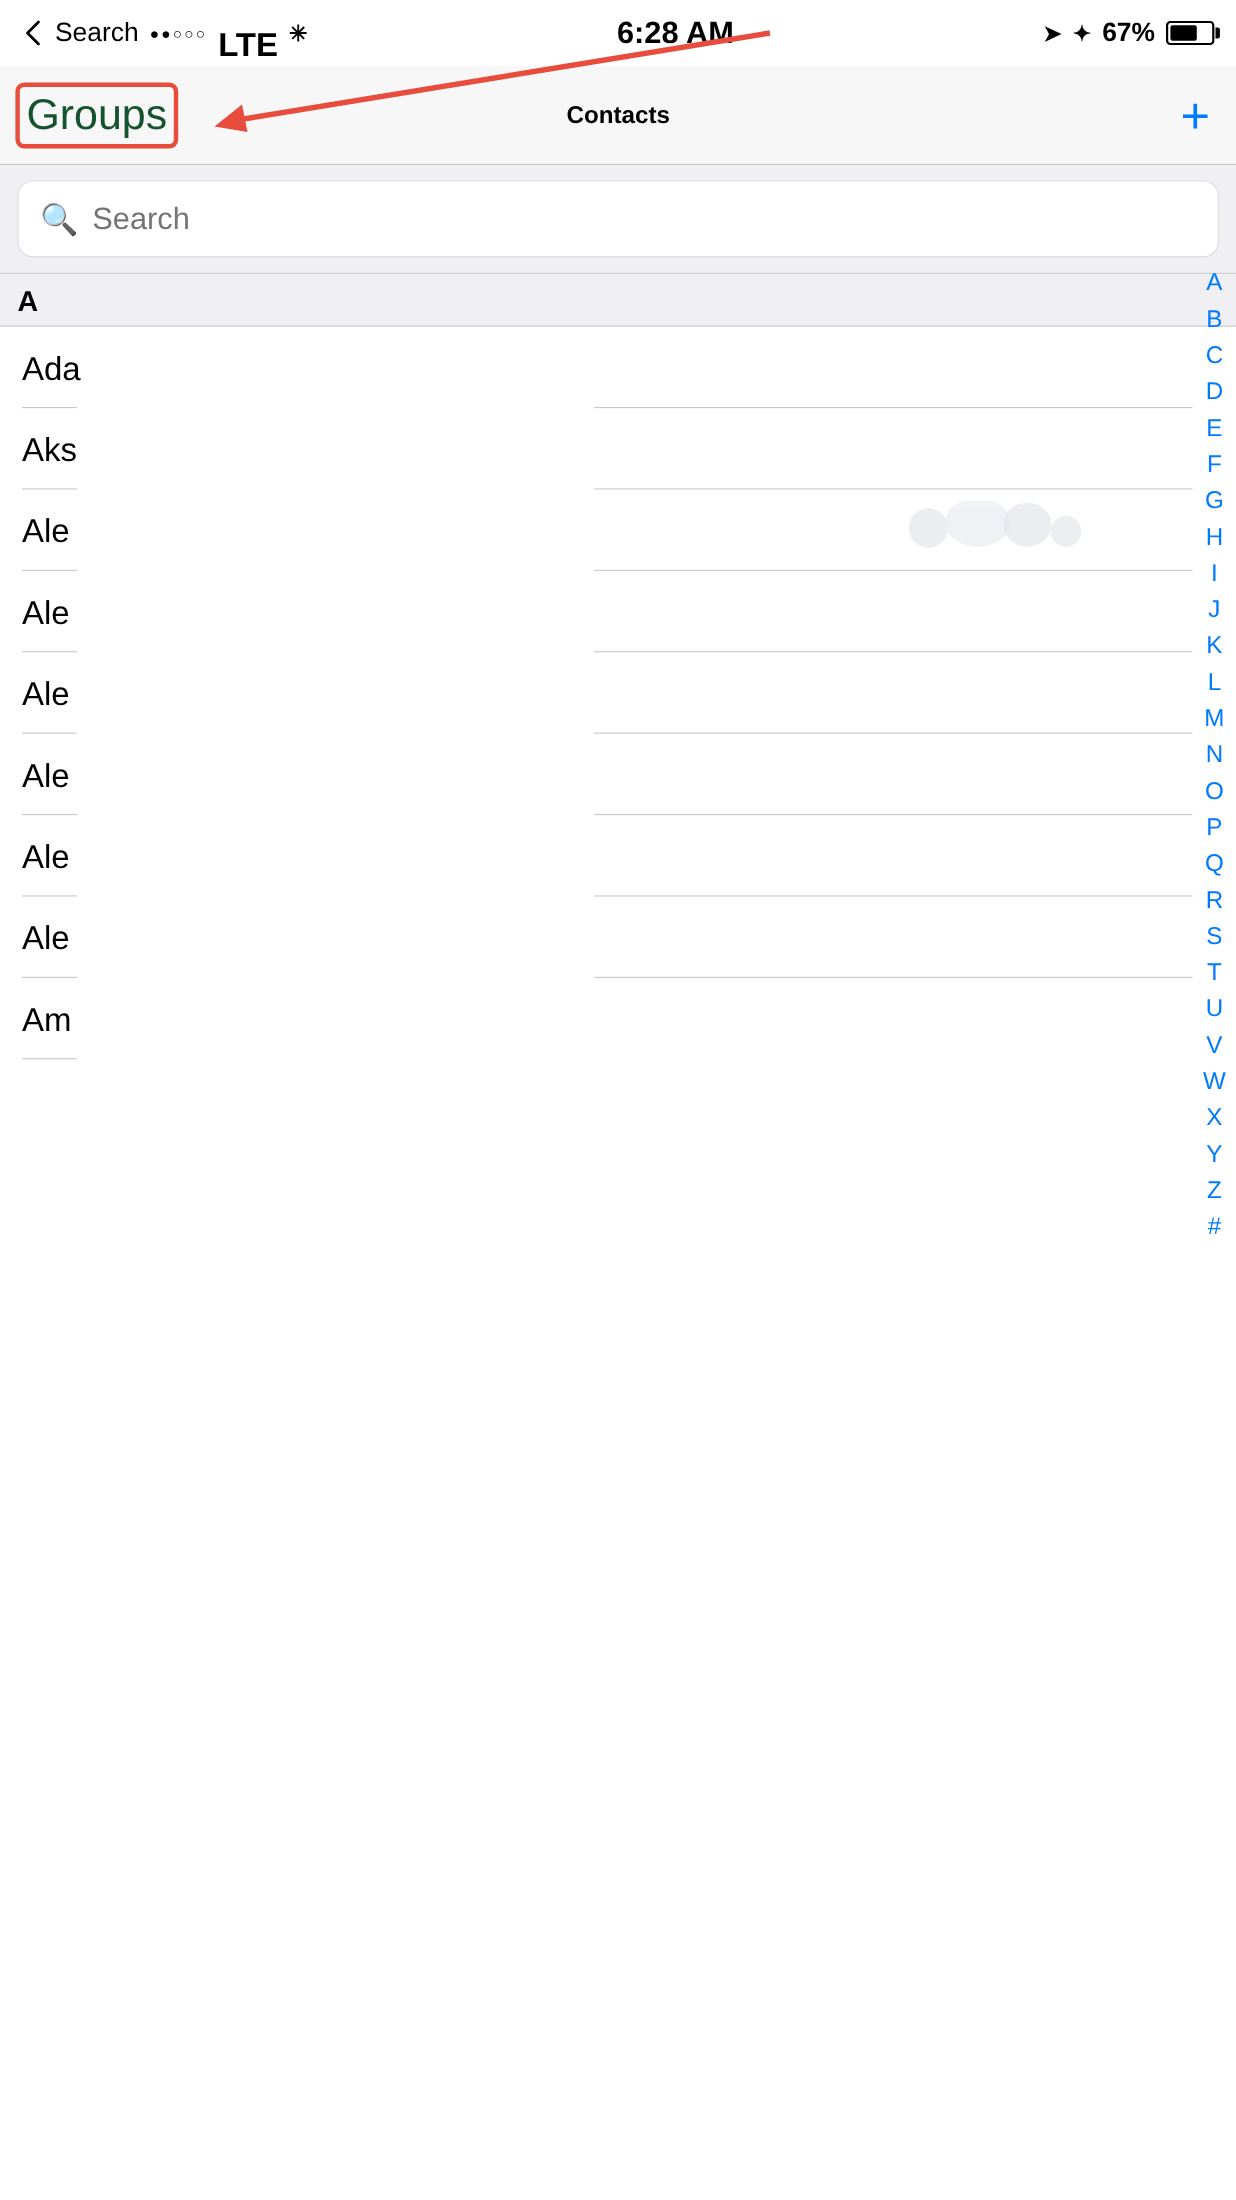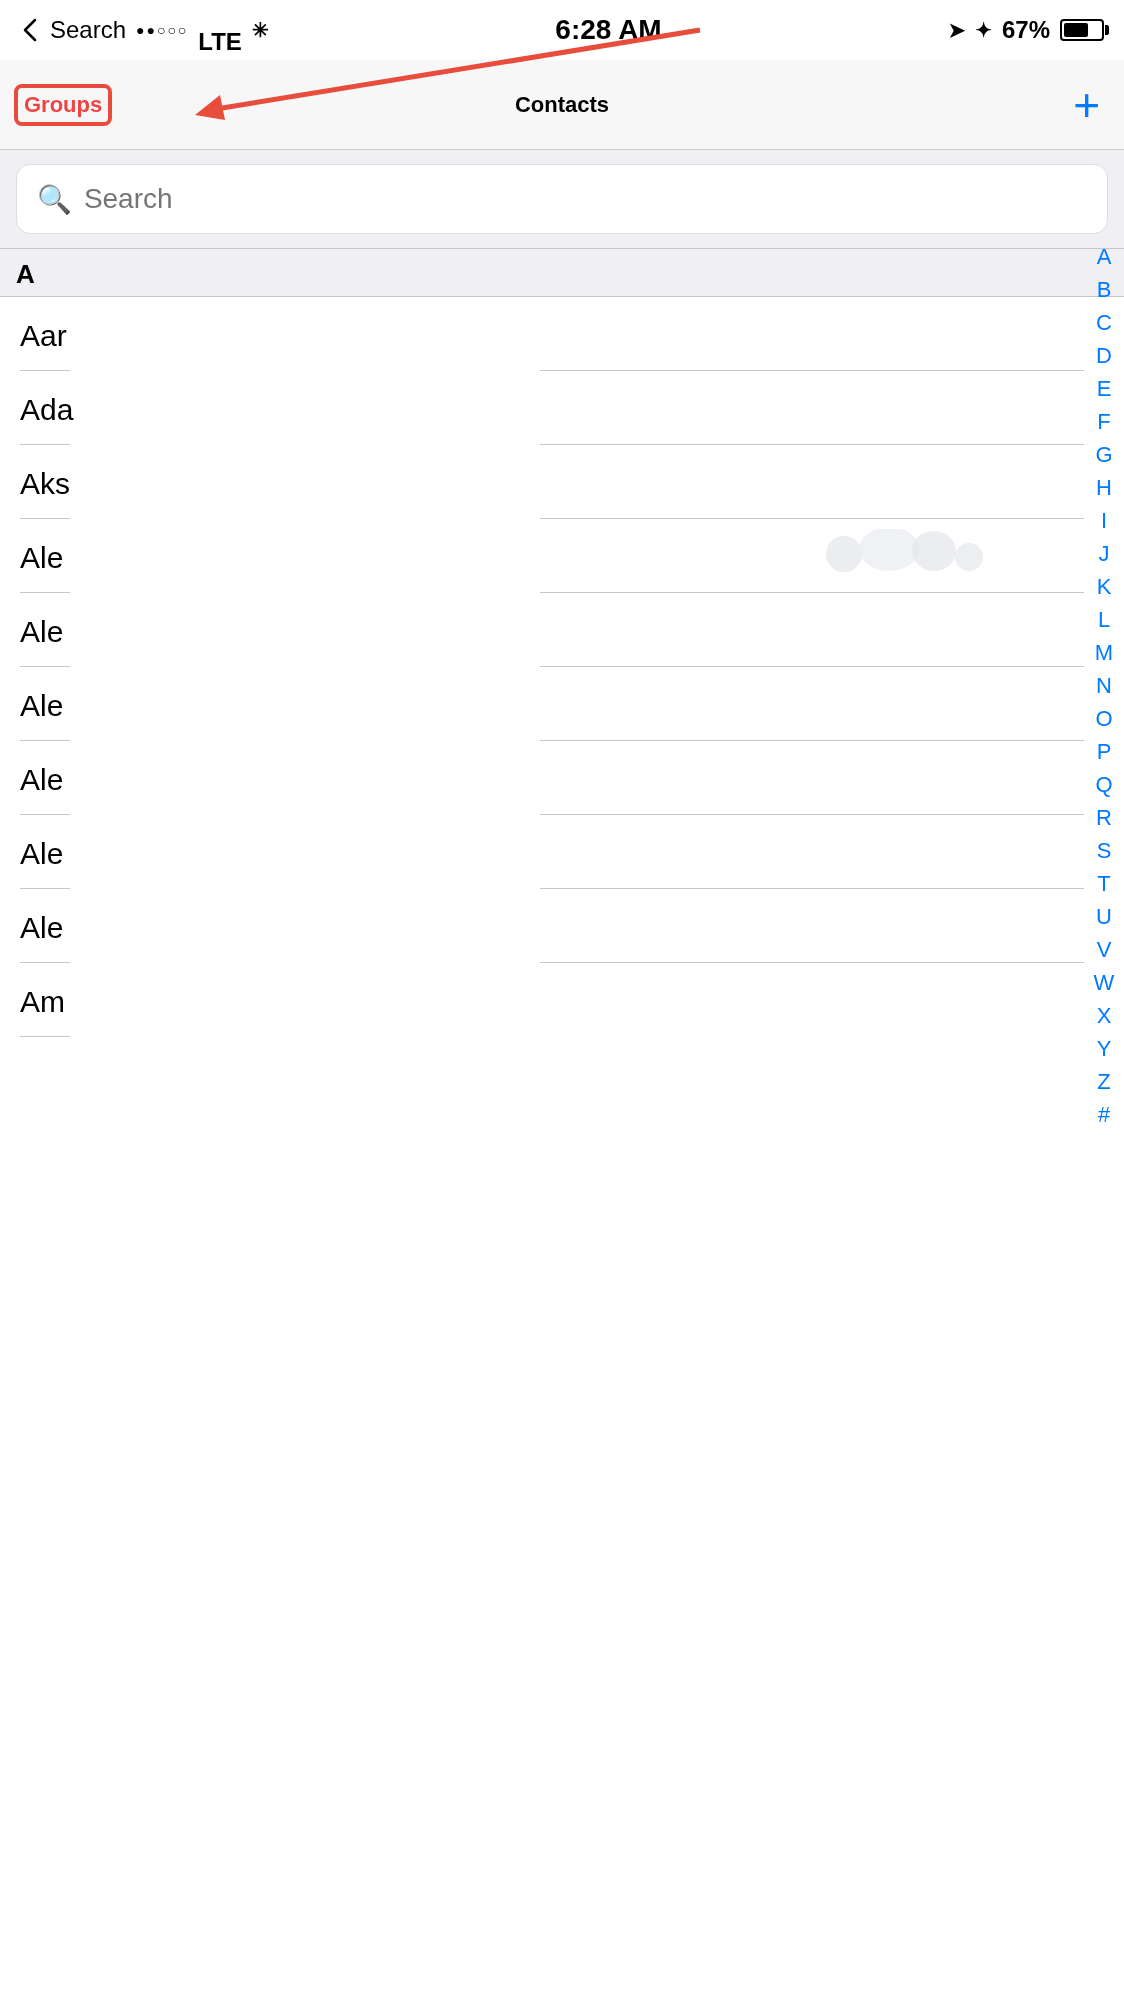--- a/index.html
+++ b/index.html
@@ -47,23 +47,23 @@
       height: 90px;
       background: #f7f7f7;
       border-bottom: 1px solid #c8c7cc;
       display: flex;
       align-items: center;
       justify-content: space-between;
       padding: 0 24px;
       position: relative;
     }
     .nav-groups-btn {
-      font-size: 22px;
-      color: #ef4444;
-      font-weight: 700;
+      font-size: 39px;
+      color: #14532d;
+      font-weight: 400;
       background: none;
       border: none;
       cursor: pointer;
       position: relative;
       z-index: 2;
     }
     .nav-title {
       font-size: 22px;
       font-weight: 700;
       color: #000;
@@ -203,21 +203,21 @@
 <body>
 
 <div class="status-bar">
   <div class="status-left">
 
     <svg width="20" height="28" viewBox="0 0 20 28" fill="none">
       <path d="M15 4 L5 14 L15 24" stroke="#000" stroke-width="2.5" stroke-linecap="round" stroke-linejoin="round"></path>
     </svg>
     <span style="font-size:24px;font-weight:500;">Search</span>
     <span style="font-size:14px;letter-spacing:2px;">●●○○○</span>
-    <span style="font-size:24px;font-weight:700;margin-top:24px;">LTE</span>
+    <span style="font-size:30px;font-weight:700;margin-top:24px;">LTE</span>
     <span style="font-size:20px;">✳︎</span>
   </div>
   <div class="status-center">6:28 AM</div>
   <div class="status-right">
     <span style="font-size:20px;">➤</span>
     <span style="font-size:20px;">✦</span>
     <span style="font-size:24px;">67%</span>
     <div class="battery-icon">
       <div class="battery-fill"></div>
     </div>
@@ -248,27 +248,20 @@
   </div>
 </div>
 
 <div class="section-header">
   <span>A</span>
 </div>
 
 <div class="contacts-scroll">
   <div class="contacts-list">
 
-    <div class="row-wrapper">
-      <div class="contact-item">
-        <div class="contact-name">Aar</div>
-      </div>
-      <div class="row-divider-left"></div>
-      <div class="row-divider-right"></div>
-    </div>
 
     <div class="row-wrapper">
       <div class="contact-item">
         <div class="contact-name">Ada</div>
       </div>
       <div class="row-divider-left"></div>
       <div class="row-divider-right"></div>
     </div>
 
 

